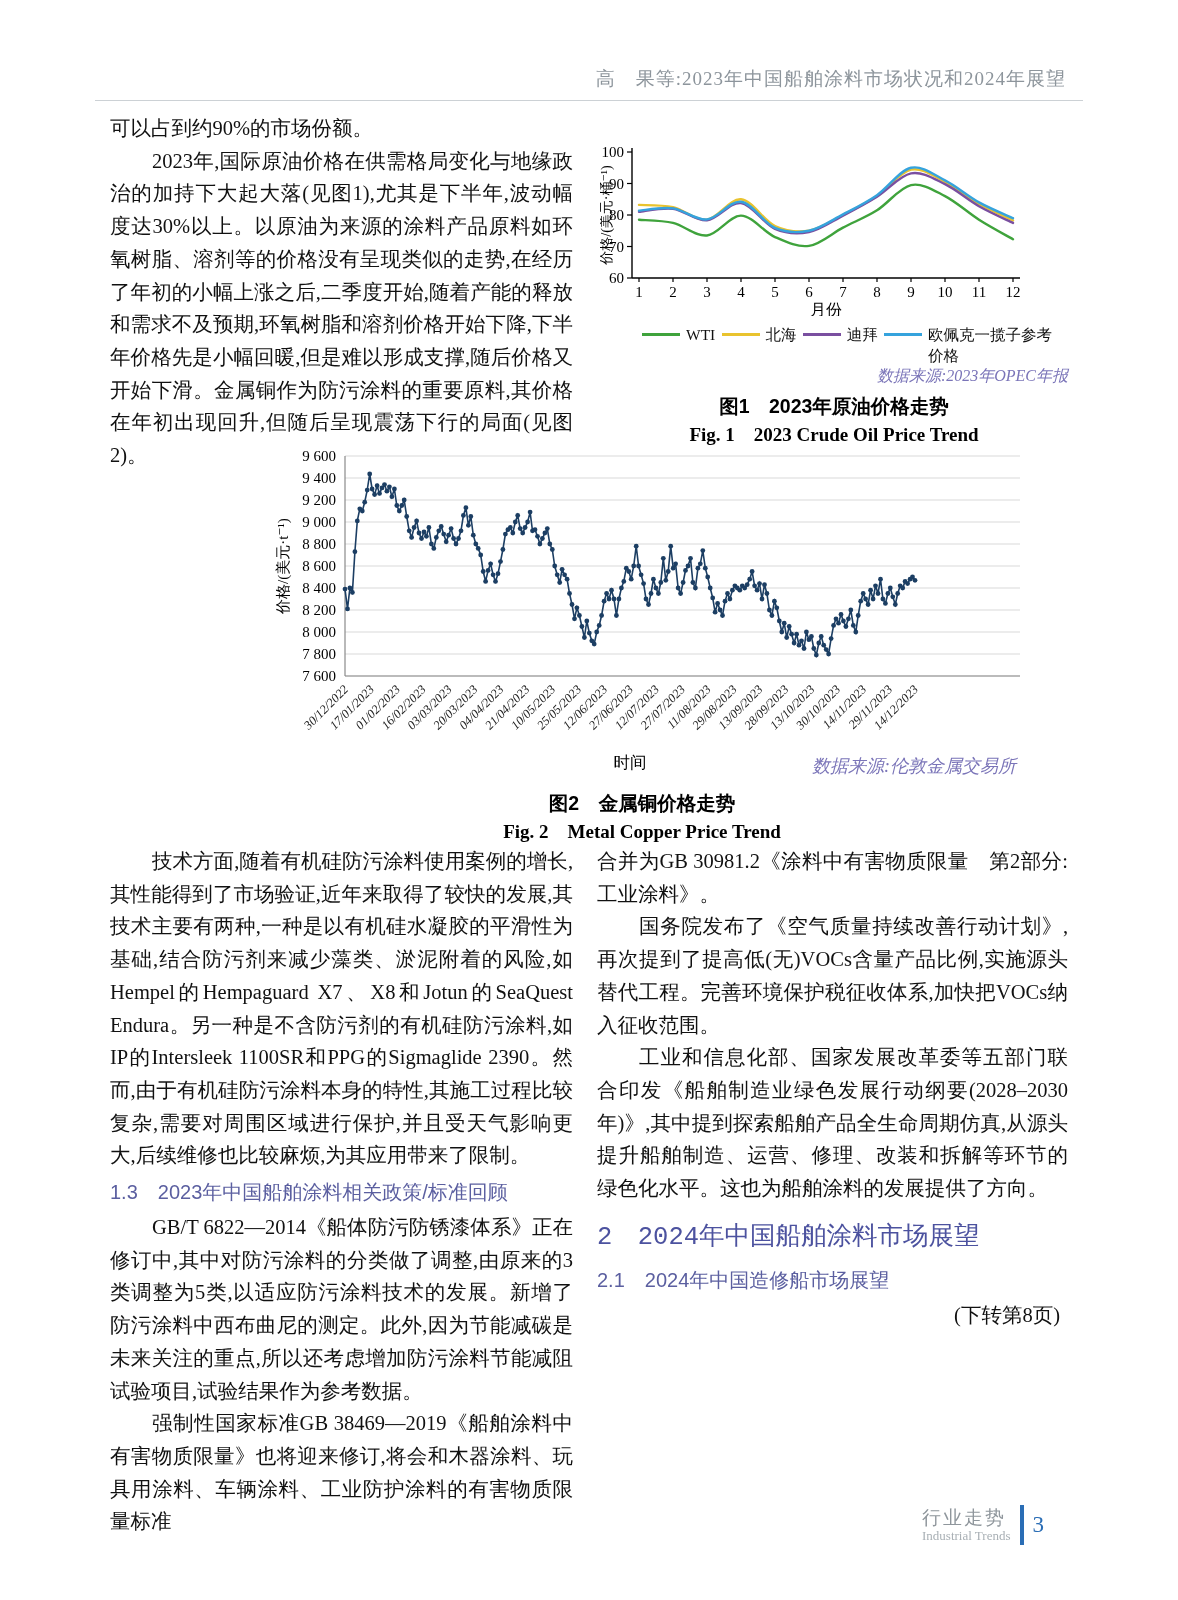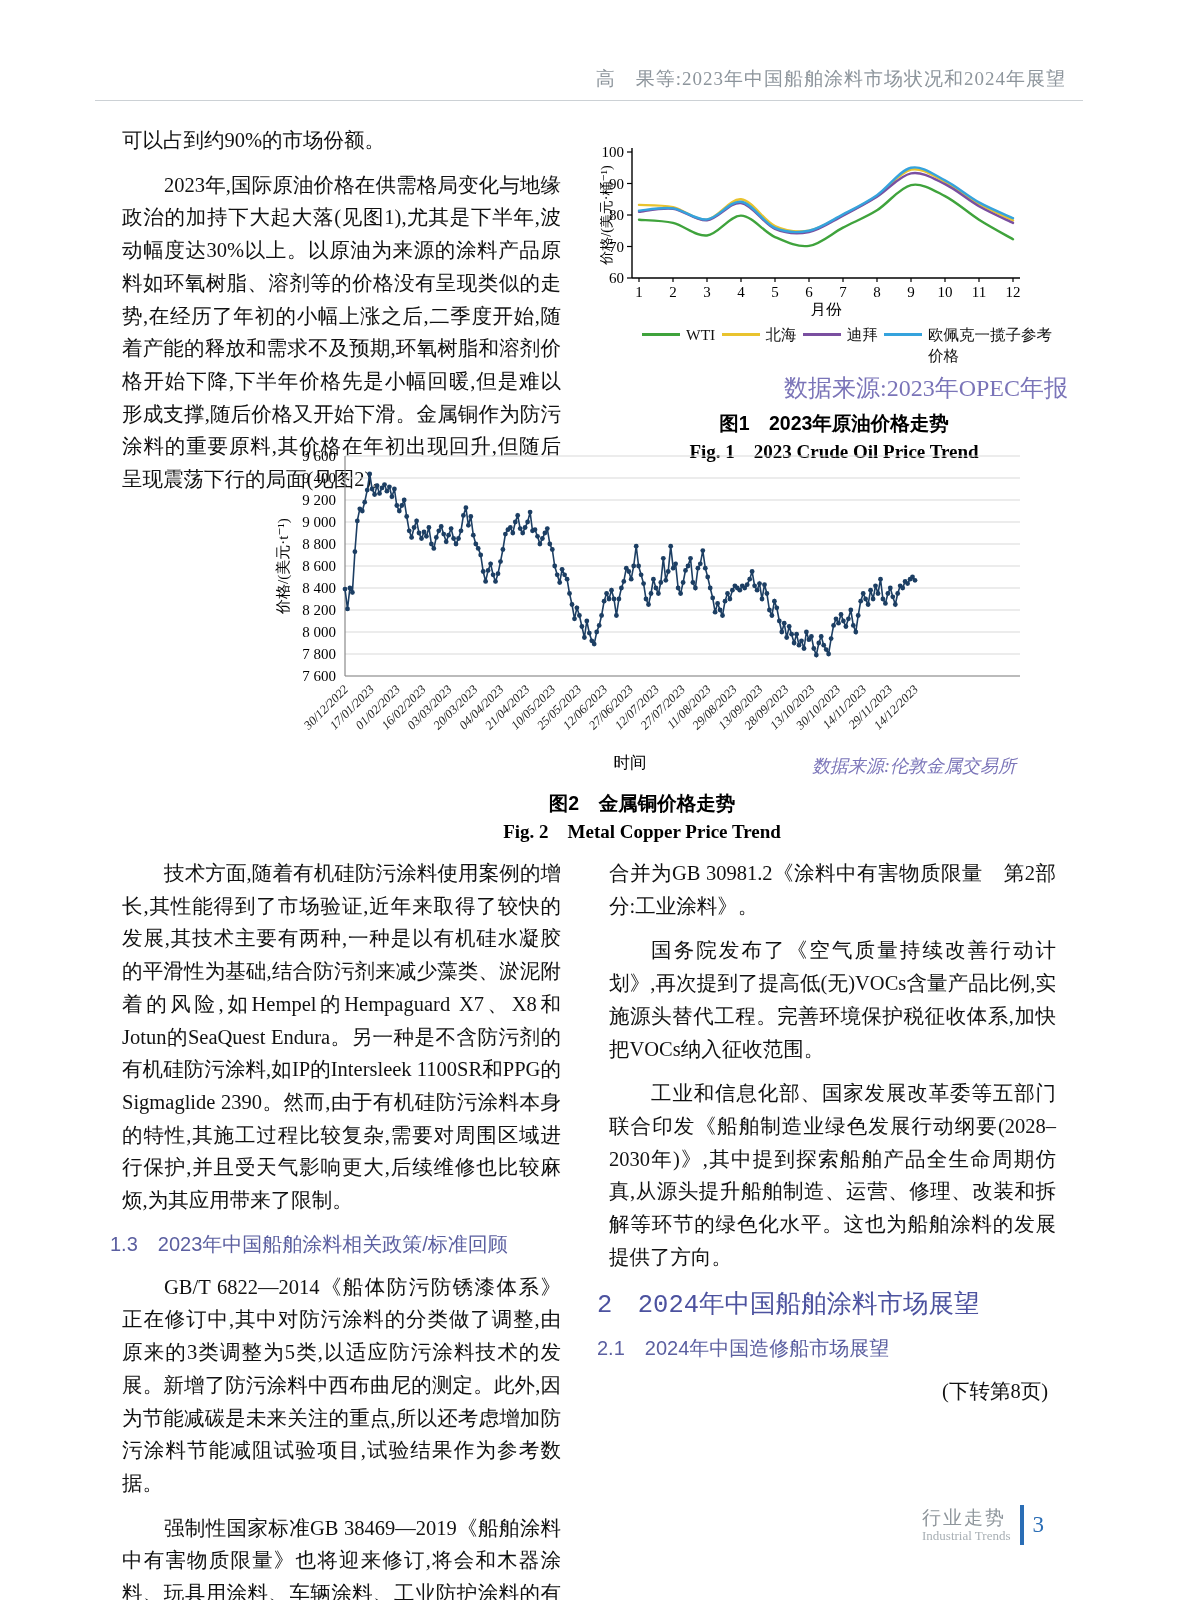--- a/index.html
+++ b/index.html
@@ -3,39 +3,39 @@
 <meta charset="utf-8">
 <style>
   html,body{margin:0;padding:0;background:#e8e8e8;}
   .page{position:relative;width:1178px;height:1600px;background:#ffffff;margin:0 auto;
         font-family:"Liberation Serif","DejaVu Serif",serif;color:#111;overflow:hidden;}
   
   .running-head{position:absolute;top:66px;right:112px;font-size:19px;color:#8d959c;letter-spacing:1px;}
   .head-rule{position:absolute;top:100px;left:95px;width:988px;border-top:1.5px solid #ccd1d5;}
   
   .col{position:absolute;text-align:justify;font-size:20.5px;line-height:32.7px;}
-  .col p{margin:12px;}
+  .col p{margin:0;}
   .col p.indent{text-indent:2.05em;}
   #col-left-top{left:110px;top:112px;width:463px;}
   #col-left-bot{left:110px;top:845px;width:463px;}
   #col-right-bot{left:597px;top:845px;width:471px;}
   .h-sub{font-family:"Liberation Sans","DejaVu Sans",sans-serif;font-size:20px;font-weight:500;
          color:#5b5fa0;margin:5px 0 4px 0;line-height:30px;text-align:left;}
   .h-main{font-family:Liberation Mono, monospace;font-size:25.5px;font-weight:500;
           color:#4c529f;margin:16px 0 10px 0;line-height:34px;text-align:left;}
   .turn-note{text-align:right;padding-right:8px;}
   
   #fig1-block{position:absolute;left:600px;top:140px;width:468px;}
   #fig2-block{position:absolute;left:252px;top:450px;width:780px;}
   .legend-row{display:flex;justify-content:space-between;align-items:flex-start;
               padding:4px 10px 0 42px;}
   .legend-item{display:flex;align-items:flex-start;gap:6px;}
   .legend-swatch{display:inline-block;width:38px;border-top:3px solid #000;margin-top:9px;flex:0 0 auto;}
   .legend-label{font-size:15.5px;line-height:21px;max-width:130px;}
-  .src{color:#7a74b8;font-size:24px;text-align:right;margin-top:6px;}
+  .src{color:#7a74b8;font-size:16px;text-align:right;font-style:italic;margin-top:0;}
   .cap-zh{font-family:"Liberation Sans","DejaVu Sans",sans-serif;font-weight:bold;font-size:19.5px;
           text-align:center;margin-top:6px;color:#000;}
   .cap-en{font-weight:bold;font-size:19px;text-align:center;margin-top:2px;color:#000;}
   svg text{font-family:"Liberation Serif","DejaVu Serif",serif;}
   
   .footer{position:absolute;top:1505px;right:134px;display:flex;align-items:center;gap:9px;}
   .footer-txt{}
   .footer-zh{font-size:19px;color:#8f969c;letter-spacing:2px;line-height:21px;}
   .footer-en{font-size:13px;color:#a9b0b5;line-height:15px;}
   .footer-bar{width:4px;height:40px;background:#2a6db5;}

